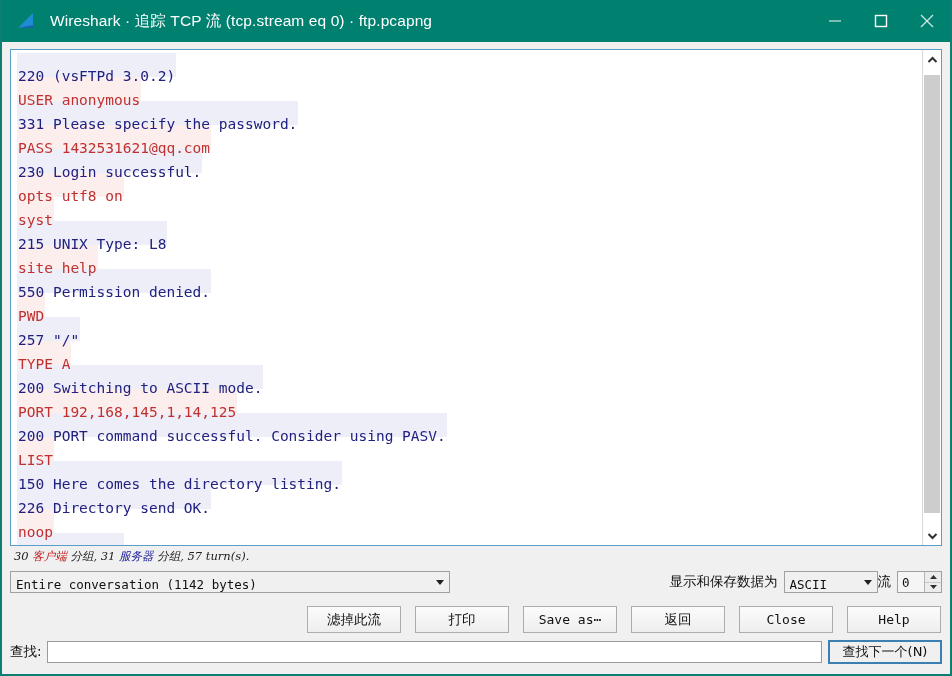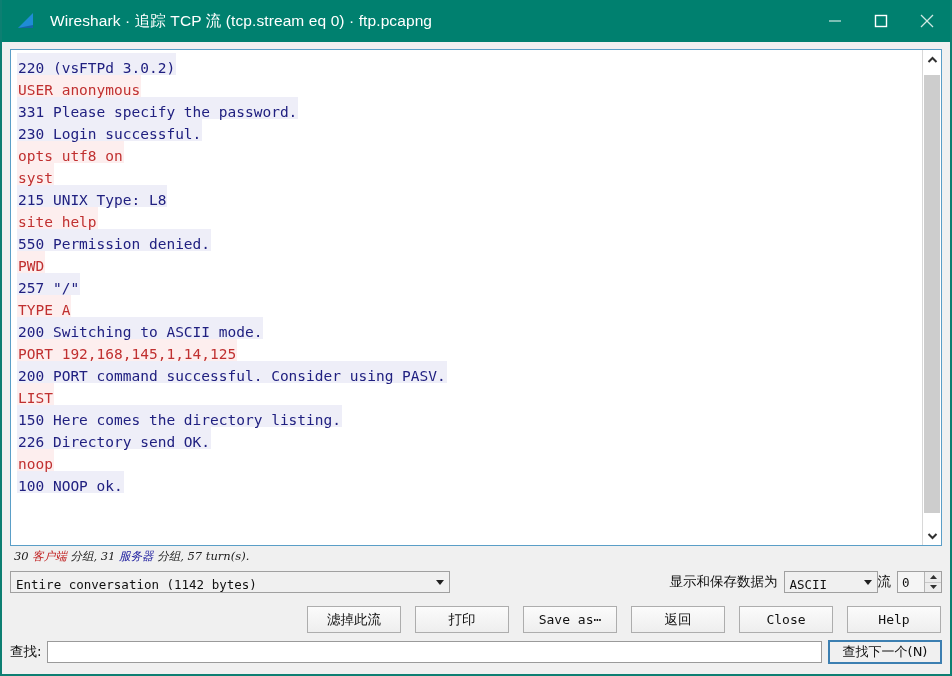--- a/index.html
+++ b/index.html
@@ -87,21 +87,21 @@
     background: #ffffff;
   }
   .sline {
     font-family: "DejaVu Sans Mono", "Liberation Mono", monospace;
     font-size: 14.5px;
     line-height: 22px;
     height: 22px;
     white-space: pre;
     display: block;
     width: fit-content;
-    padding: 4px 1px;
+    padding: 12px 1px;
   }
   .sline.server { color: #202080; background: #eeeef8; }
   .sline.client { color: #c03030; background: #fdeeee; }
 
   
   #vscroll {
     width: 19px;
     min-width: 19px;
     background: #ffffff;
     border-left: 1px solid #d8d8d8;
@@ -311,20 +311,21 @@
     </div>
   </div>
 
   <div id="content">
 
     <div id="textview-wrap">
       <div id="textview">
           <span class="sline server">220 (vsFTPd 3.0.2)</span>
           <span class="sline client">USER anonymous</span>
           <span class="sline server">331 Please specify the password.</span>
+          <span class="sline client">PASS 1432531621@qq.com</span>
           <span class="sline server">230 Login successful.</span>
           <span class="sline client">opts utf8 on</span>
           <span class="sline client">syst</span>
           <span class="sline server">215 UNIX Type: L8</span>
           <span class="sline client">site help</span>
           <span class="sline server">550 Permission denied.</span>
           <span class="sline client">PWD</span>
           <span class="sline server">257 "/"</span>
           <span class="sline client">TYPE A</span>
           <span class="sline server">200 Switching to ASCII mode.</span>

